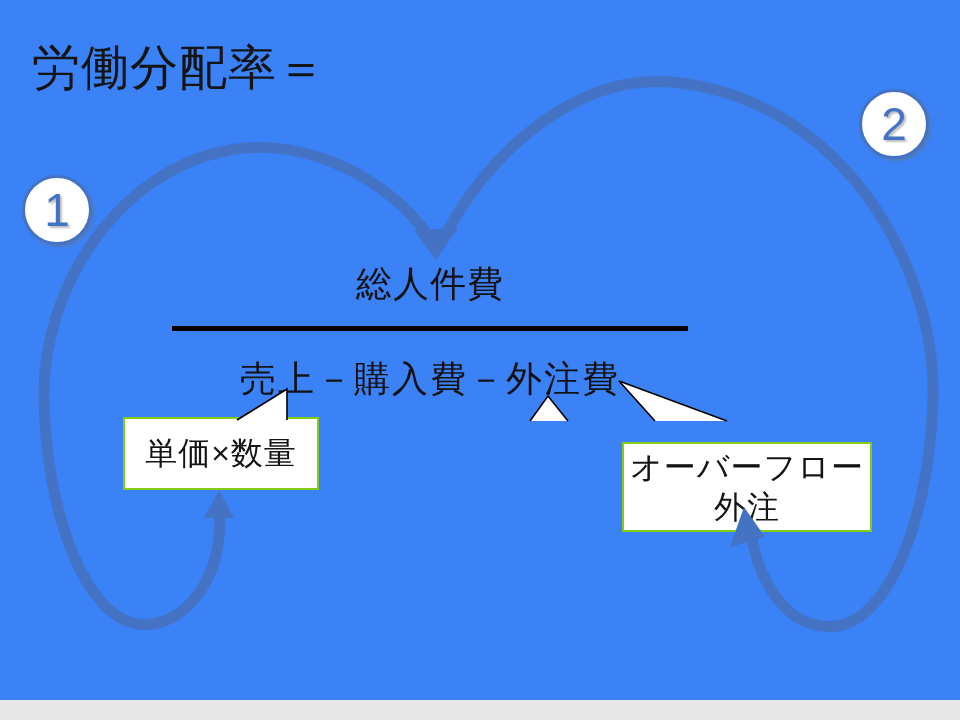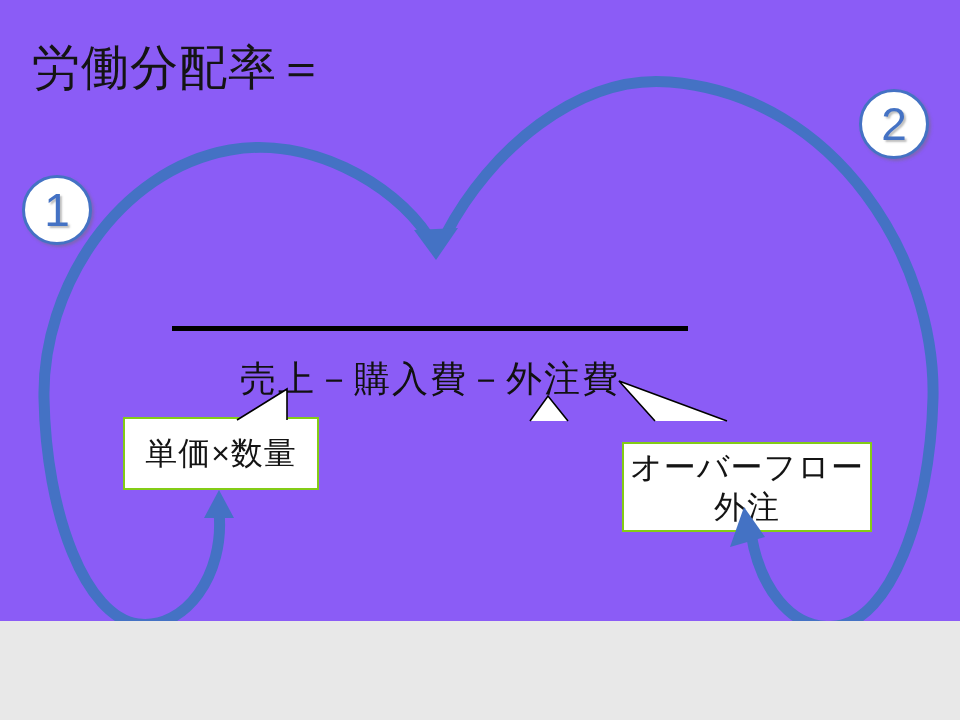--- a/index.html
+++ b/index.html
@@ -1,18 +1,18 @@
 <!DOCTYPE html>
 <html><head>
 <meta charset="utf-8">
 <style>
   html,body { margin:0; padding:0; background:#e8e8e8; }
   .slide {
-    position:relative; width:960px; height:621px; margin:0 auto;
-    background:#8b5cf6; overflow:hidden;
+    position:relative; width:960px; height:700px; margin:0 auto;
+    background:#3b82f6; overflow:hidden;
     font-family:"Liberation Sans", sans-serif;
     color:#111111;
   }
   .title {
     position:absolute; left:32px; top:36px;
     font-size:48px; font-weight:400; letter-spacing:1px; color:#141414;
     white-space:nowrap;
   }
   .badge {
     position:absolute; width:64px; height:64px;
@@ -63,20 +63,21 @@
 
   <div class="title">労働分配率＝</div>
 
   <div class="badge badge-1">
     <span>1</span>
   </div>
   <div class="badge badge-2">
     <span>2</span>
   </div>
 
+  <div class="numerator">総人件費</div>
   <div class="frac-line"></div>
   <div class="denominator">売上－購入費－外注費</div>
 
   <div class="callout-box callout-1">
     <span>単価×数量</span>
   </div>
   <div class="callout-box callout-3">
     <span>オーバーフロー</span>
     <span>外注</span>
   </div>

